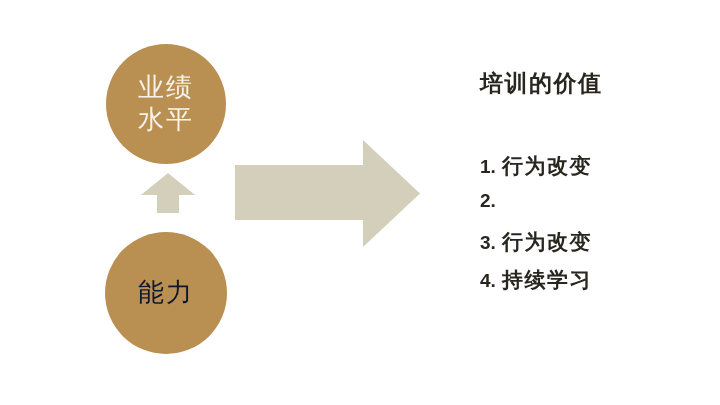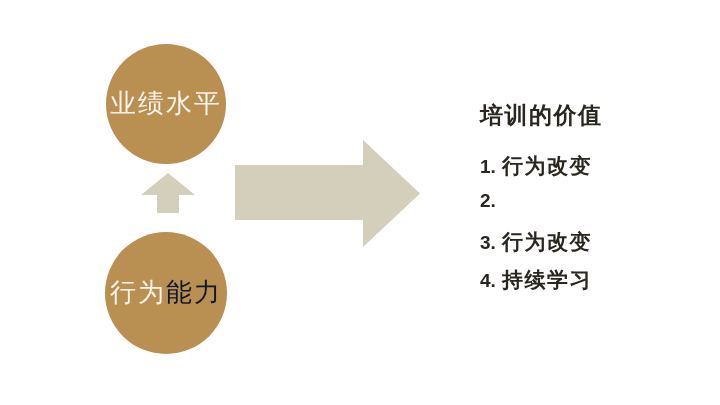--- a/index.html
+++ b/index.html
@@ -10,20 +10,21 @@
     background: #ffffff;
     overflow: hidden;
     font-family: "Liberation Sans", "DejaVu Sans", sans-serif;
   }
   .circle {
     position: absolute;
     width: 120px;
     height: 120px;
     border-radius: 50%;
     display: flex;
+    flex-direction: column;
     align-items: center;
     justify-content: center;
     font-size: 26px;
     line-height: 1.22;
     letter-spacing: 2px;
     text-align: center;
   }
   .circle-top { left: 106px; top: 44px; }
   .circle-bottom { left: 105px; top: 232px; width: 122px; height: 122px; }
   .up-arrow {
@@ -33,21 +34,21 @@
     display: block;
   }
   .right-arrow {
     position: absolute;
     left: 235px; top: 140px;
     width: 185px; height: 107px;
     display: block;
   }
   .panel-title {
     position: absolute;
-    left: 480px; top: 100px;
+    left: 480px; top: 68px;
     margin: 0;
     font-size: 23px;
     font-weight: 700;
     letter-spacing: 1.5px;
     white-space: nowrap;
   }
   .value-list {
     position: absolute;
     left: 480px; top: 152px;
     margin: 0; padding: 0;
@@ -79,21 +80,20 @@
   <div class="circle circle-top" style="background-color: rgb(185, 143, 82);">
     <span style="color: rgb(248, 244, 236);">业绩</span>
     <span style="color: rgb(248, 244, 236);">水平</span>
   </div>
 
   <svg class="up-arrow" viewBox="0 0 54 40">
     <polygon points="27,0 54,22 38,22 38,40 16,40 16,22 0,22" fill="#d3cfbb"></polygon>
   </svg>
 
   <div class="circle circle-bottom" style="background-color: rgb(185, 143, 82);">
-    <span style="color: rgb(248, 244, 236);">行为</span>
     <span style="color: #0f172a;">能力</span>
   </div>
 
   <svg class="right-arrow" viewBox="0 0 185 107">
     <polygon points="0,25 128,25 128,0 185,53.5 128,107 128,80 0,80" fill="#d3cfbb"></polygon>
   </svg>
 
   <h2 class="panel-title" style="color: rgb(41, 38, 31);">培训的价值</h2>
 
   <ol class="value-list">

